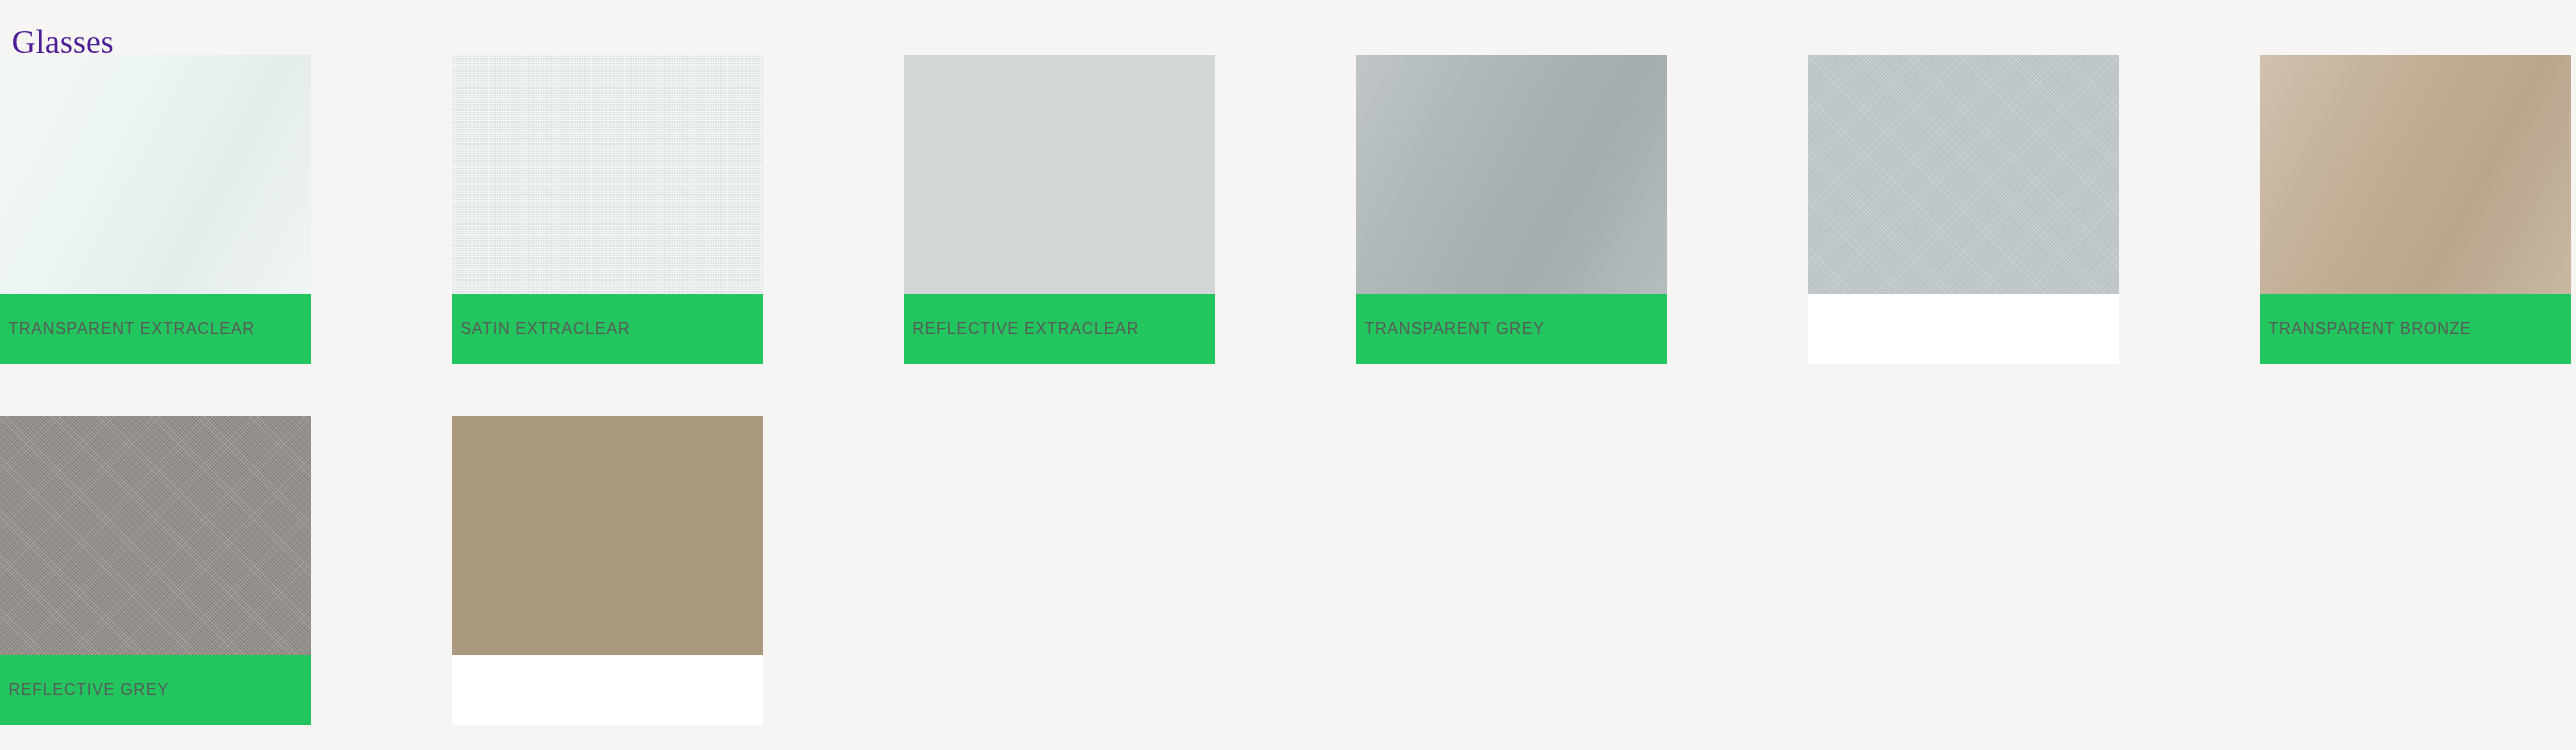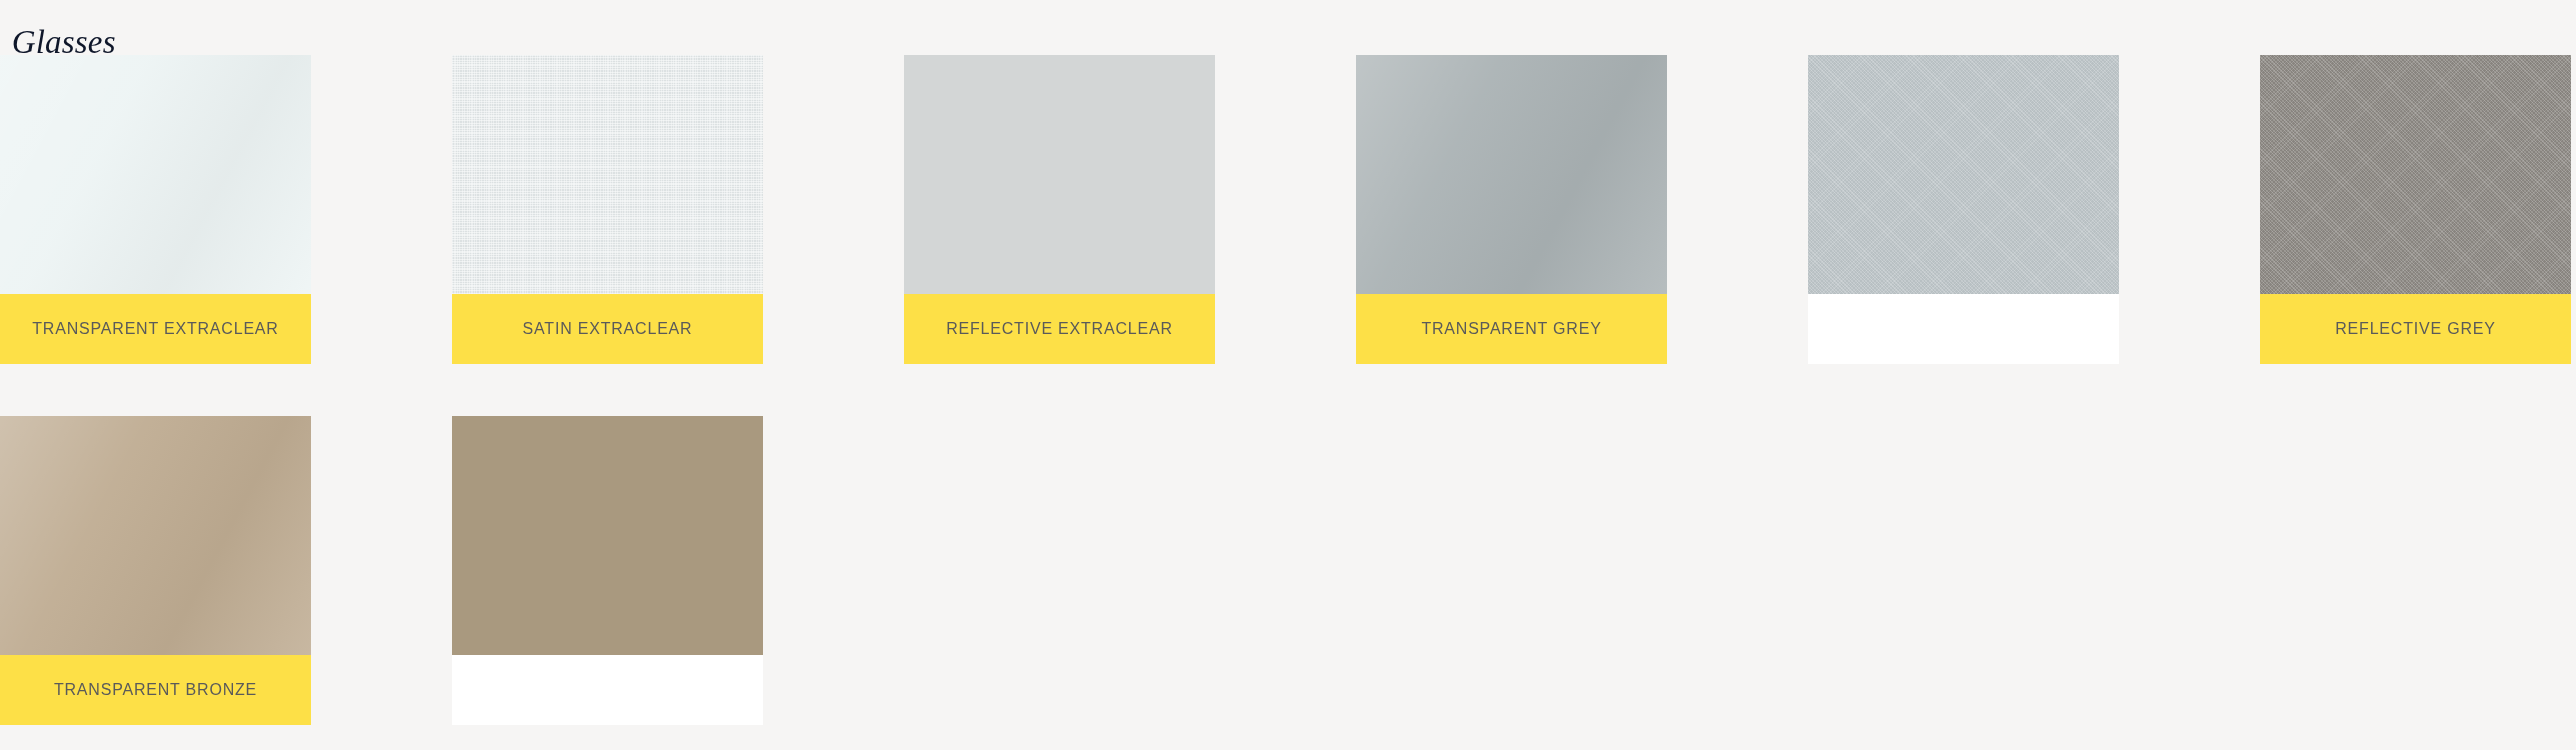--- a/index.html
+++ b/index.html
@@ -24,24 +24,23 @@
 
   
   .section-title {
     position: absolute;
     left: 11.7px;
     top: 0px;
     font-family: "Liberation Serif", "DejaVu Serif", serif;
     font-size: 33px;
     line-height: 40px;
     font-weight: 400;
-    color: #0f172a;
+    color: #4c1d95;
     letter-spacing: 0.2px;
     white-space: nowrap;
-    font-style: italic;
   }
 
   
   .grid {
     position: absolute;
     left: 0px;
     top: 55px;
     width: 2576px;
     display: grid;
     grid-template-columns: repeat(6, 311px);
@@ -88,22 +87,22 @@
         rgba(255,255,255,0.05) 34%,
         rgba(0,0,0,0.035) 66%,
         rgba(255,255,255,0.14) 100%);
   }
   .tex-none { background: none; }
 
   .caption {
     height: 70px;
     display: flex;
     align-items: center;
-    justify-content: center;
-    background: #fde047;
+    justify-content: flex-start;
+    background: #22c55e;
     padding: 0 8.4px;
     box-sizing: border-box;
   }
   .caption-label {
     font-family: "Liberation Sans", sans-serif;
     font-size: 16px;
     letter-spacing: 0.8px;
     color: #5a5a5a;
     text-transform: uppercase;
     text-align: center;
@@ -149,33 +148,33 @@
         <div class="caption">
           <span class="caption-label">TRANSPARENT GREY</span>
         </div>
       </div>
       <div class="card">
         <div class="swatch" style="background: rgb(188, 196, 199);">
           <div class="tex tex-grain"></div>
         </div>
       </div>
       <div class="card">
+        <div class="swatch" style="background: rgb(191, 172, 146);">
+          <div class="tex tex-sheen"></div>
+        </div>
+        <div class="caption">
+          <span class="caption-label">TRANSPARENT BRONZE</span>
+        </div>
+      </div>
+      <div class="card">
         <div class="swatch" style="background: rgb(139, 135, 130);">
           <div class="tex tex-grain"></div>
         </div>
         <div class="caption">
           <span class="caption-label">REFLECTIVE GREY</span>
-        </div>
-      </div>
-      <div class="card">
-        <div class="swatch" style="background: rgb(191, 172, 146);">
-          <div class="tex tex-sheen"></div>
-        </div>
-        <div class="caption">
-          <span class="caption-label">TRANSPARENT BRONZE</span>
         </div>
       </div>
       <div class="card">
         <div class="swatch" style="background: rgb(169, 153, 127);">
           <div class="tex tex-none"></div>
         </div>
       </div>
     </div>
 
 </div>

